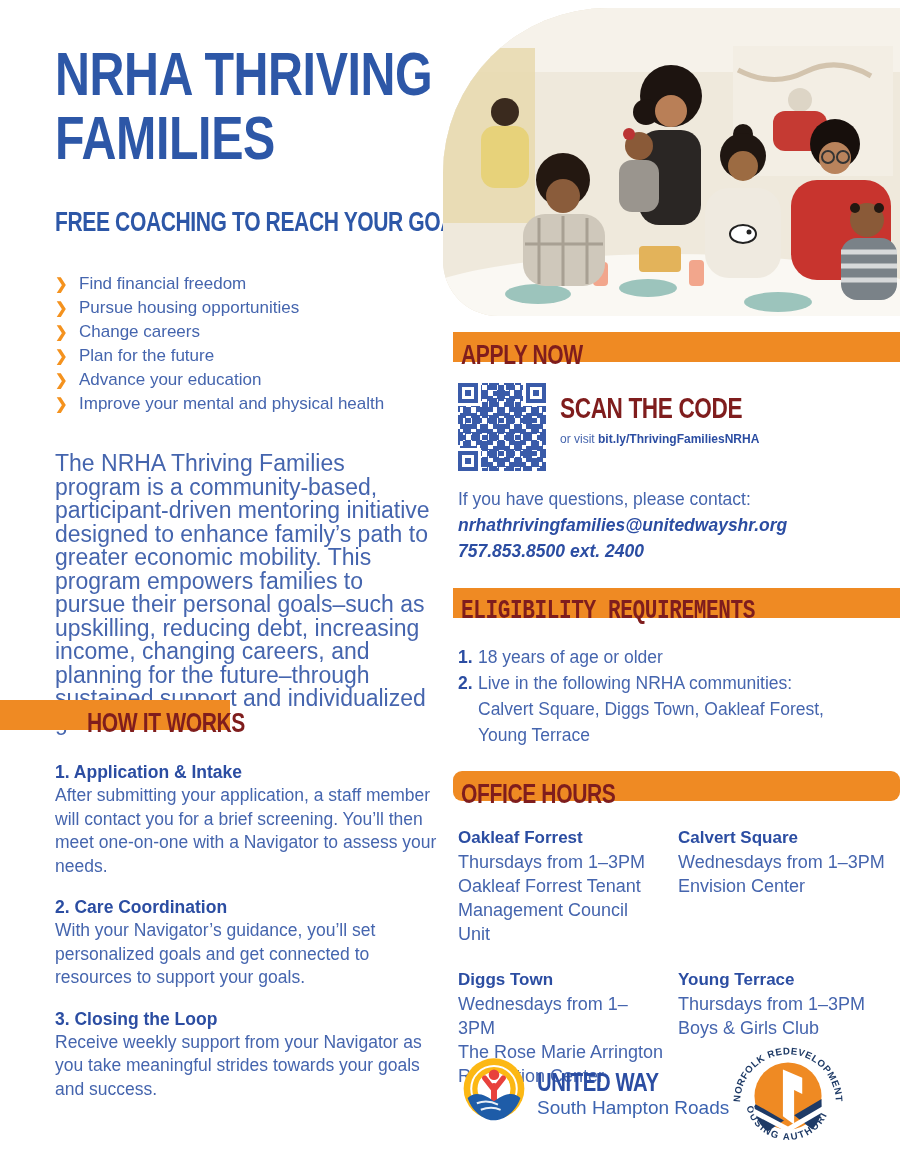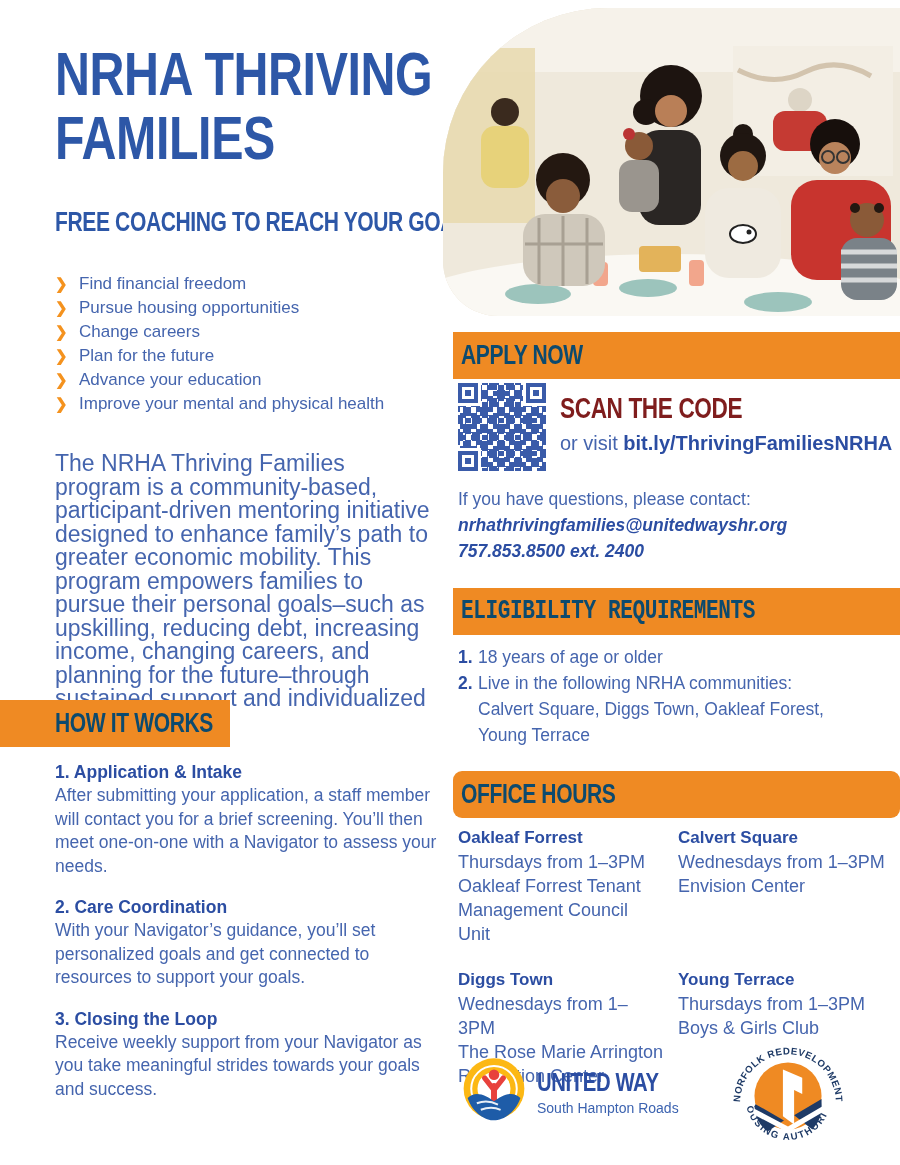--- a/index.html
+++ b/index.html
@@ -22,24 +22,24 @@
     font-size:27px; font-weight:bold; color:#2d57a7;
   }
   .goals { position:absolute; left:55px; top:274px; list-style:none; }
   .goals li { display:flex; align-items:baseline; height:24px; font-size:17px; color:#4565ae; }
   .chev { color:#f4921e; font-weight:bold; font-size:15px; width:24px; flex:0 0 24px; }
   .about {
     position:absolute; left:55px; top:452px; width:378px;
     font-size:23px; line-height:23.5px; color:#4565ae;
   }
   .banner {
-    position:absolute; background:#ef8a23; color:#0c4a6e; height:47px;
+    position:absolute; background:#ef8a23; color:#7f1d1d; height:30px;
     font-size:27px; font-weight:bold; line-height:47px;
   }
-  .banner-how { left:0; top:700px; width:230px; padding-left:55px; }
+  .banner-how { left:0; top:700px; width:230px; padding-left:87px; }
   .steps { position:absolute; left:55px; top:760px; width:385px; }
   .step { margin-bottom:17px; }
   .step-title { font-size:17.5px; font-weight:bold; color:#2b4da2; line-height:24px; }
   .step-body { font-size:17.5px; color:#4565ae; line-height:23.5px; }
 
   
   .photo {
     position:absolute; left:443px; top:8px; width:457px; height:308px;
     border-radius:165px 0 0 55px; overflow:hidden; background:#ede6d9;
   }
@@ -57,42 +57,42 @@
       conic-gradient(from 0deg, #3a5ba9 25%, transparent 0 50%, #3a5ba9 0 75%, transparent 0) 2px 2px / 11px 11px,
       conic-gradient(from 90deg, #3a5ba9 25%, transparent 0 50%, #3a5ba9 0 75%, transparent 0) 5px 7px / 17px 17px,
       #ffffff;
     outline:2px solid #ffffff;
   }
   .finder { position:absolute; width:20px; height:20px; border:4px solid #3a5ba9; background:#ffffff; box-shadow:0 0 0 3px #ffffff; }
   .finder::after { content:""; position:absolute; left:3px; top:3px; width:6px; height:6px; background:#3a5ba9; }
   .f-tl { left:0; top:0; } .f-tr { right:0; top:0; } .f-bl { left:0; bottom:0; }
 
   .scan-title { position:absolute; left:560px; top:392px; font-size:29px; font-weight:bold; color:#7f1d1d; }
-  .scan-sub { position:absolute; left:560px; top:432px; font-size:20px; color:#4565ae; }
+  .scan-sub { position:absolute; left:560px; top:432px; font-size:12px; color:#4565ae; }
   .scan-sub b { color:#2b4da2; }
 
   .contact { position:absolute; left:458px; top:486px; font-size:17.5px; line-height:26px; color:#4565ae; }
   .contact .strong { font-weight:bold; color:#2b4da2;font-style:italic; }
 
   .elig-list { position:absolute; left:458px; top:644px; width:430px; font-size:17.5px; line-height:26px; color:#4565ae; }
   .elig-item { display:flex; }
   .elig-num { font-weight:bold; color:#2b4da2; width:20px; flex:0 0 20px; }
   .elig-sub { padding-left:20px; width:390px; }
 
   .office { position:absolute; left:458px; top:826px; width:442px; display:grid;
             grid-template-columns:220px 1fr; column-gap:0; row-gap:22px; }
   .loc-name { font-size:17px; font-weight:bold; color:#2b4da2; line-height:24px; }
   .loc-line { font-size:18px; color:#4565ae; line-height:24px; }
   .loc { padding-right:14px; }
 
   
   .uw-logo { position:absolute; left:461px; top:1057px; width:66px; height:70px; }
   .uw-text { position:absolute; left:537px; top:1068px; }
   .uw-name { font-size:26px; font-weight:bold; color:#2b4da2; line-height:28px; }
-  .uw-sub  { font-size:14px; color:#3c63b0; line-height:24px; }
+  .uw-sub  { font-size:19px; color:#3c63b0; line-height:24px; }
   .nrha-logo { position:absolute; left:727px; top:1035px; width:122px; height:122px; }
 </style>
 </head>
 <body>
 
 <div class="page">
 
   <h1 class="title">
     <span class="cond">NRHA THRIVING</span><br>
     <span class="cond">FAMILIES</span>

